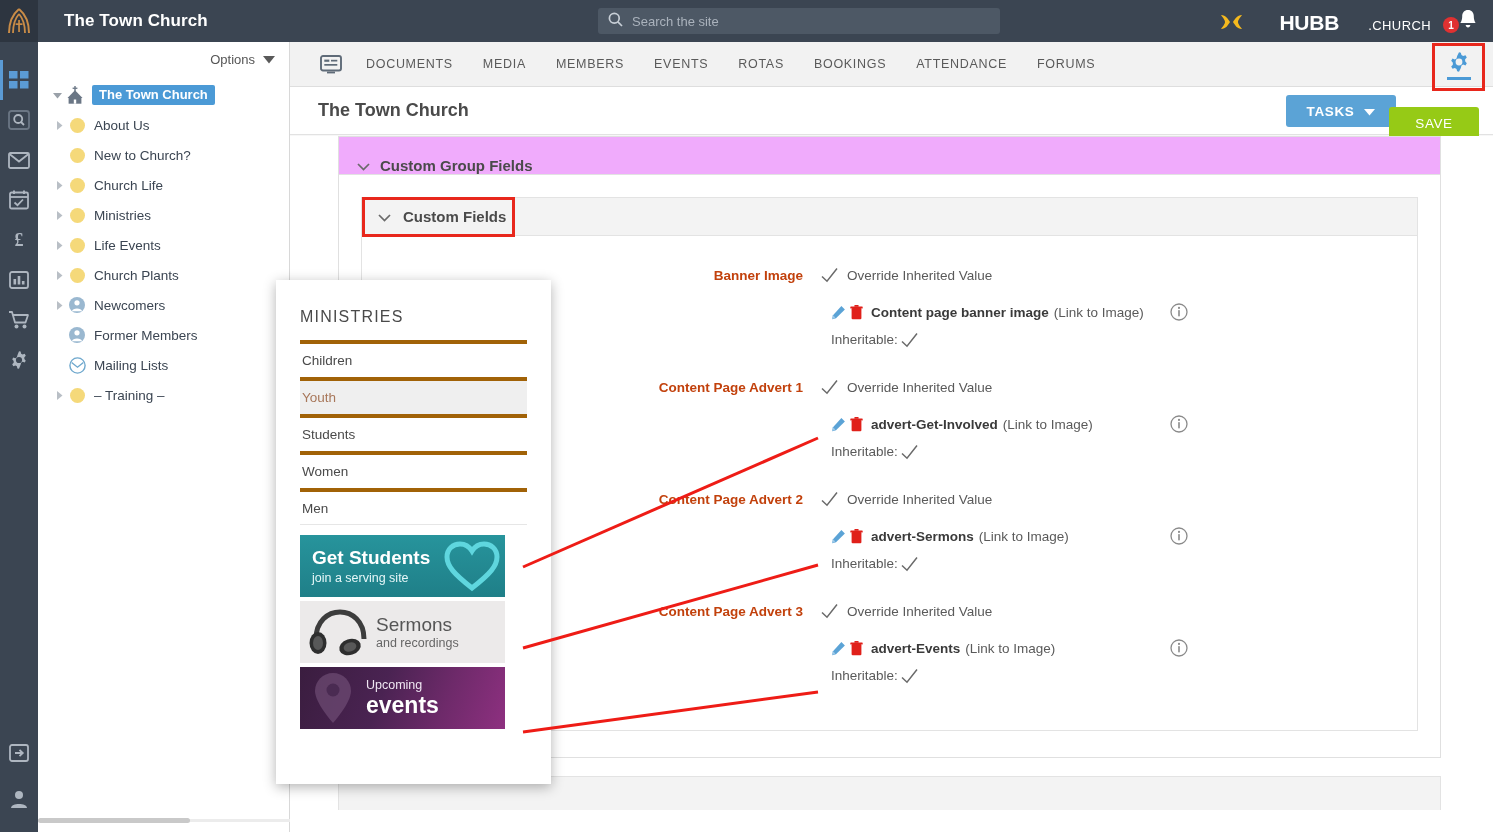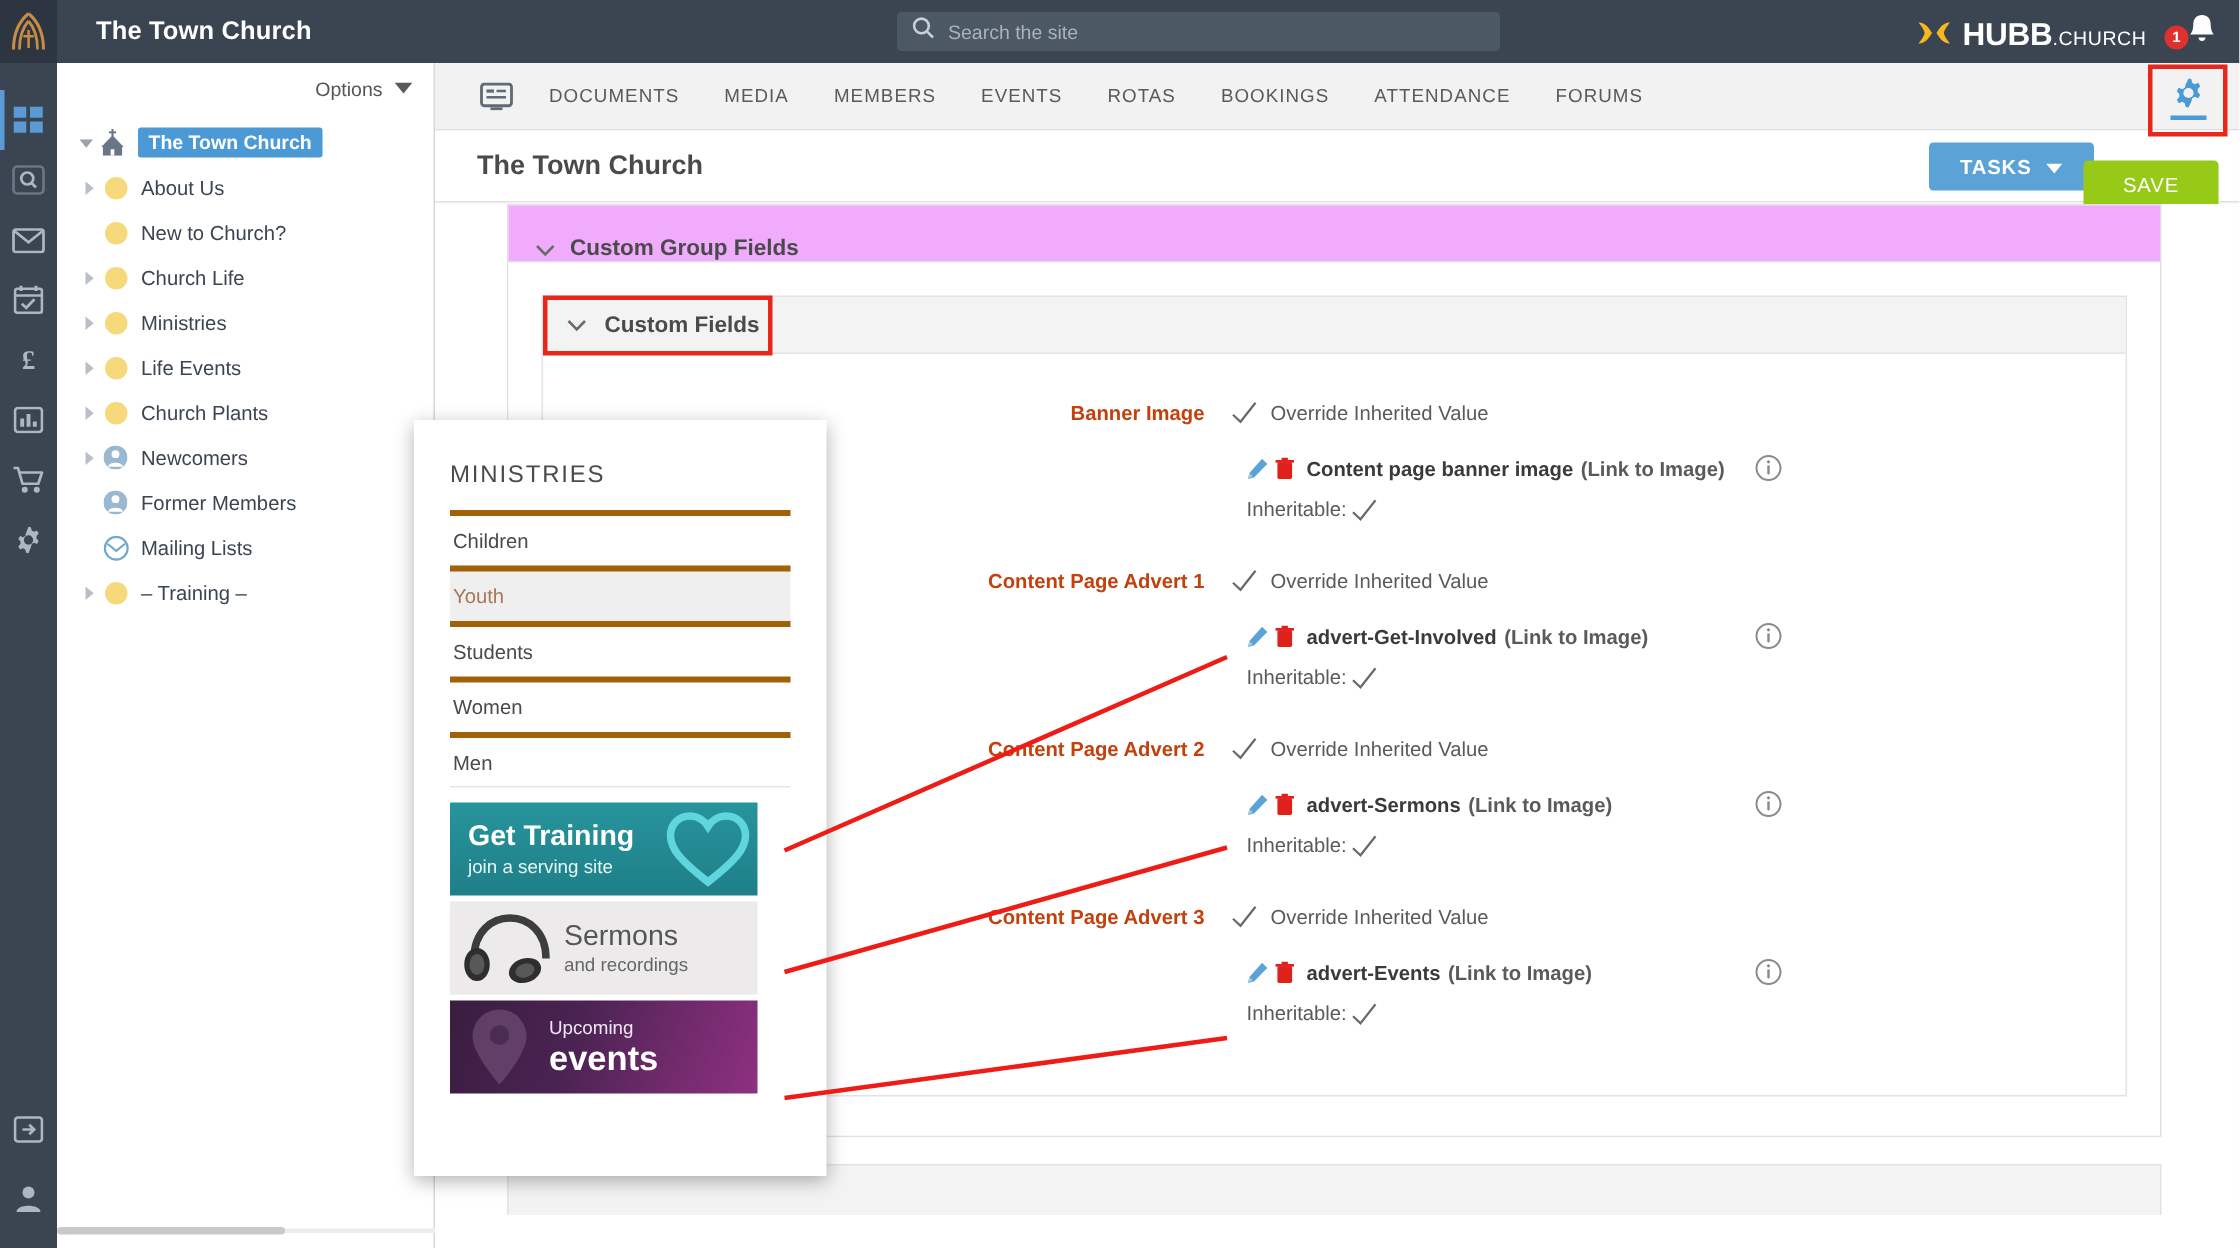--- a/index.html
+++ b/index.html
@@ -55,21 +55,21 @@
   }
   .search-input {
     background: transparent; border: none; outline: none;
     color: #d2d7dd; font-size: 13px;
     font-family: "Liberation Sans", sans-serif;
     margin-left: 9px; width: 340px;
   }
   .search-input::placeholder { color: #aab2bc; }
   .brand {
     position: absolute; right: 62px; top: 10px;
-    display: flex; align-items: baseline; color: #fff;
+    display: flex; align-items: baseline; color: #fff; gap: 29px;
   }
   .brand-mark { margin-right: 6px; position: relative; top: 2px; }
   .brand-hubb { font-size: 21px; font-weight: bold; letter-spacing: -.2px; }
   .brand-church { font-size: 13px; letter-spacing: .4px; }
   .bell-wrap { position: absolute; right: 14px; top: 8px; width: 34px; height: 28px; }
   .bell-badge {
     position: absolute; left: -2px; top: 9px;
     width: 16px; height: 16px; border-radius: 50%;
     background: #e03131; color: #fff; font-size: 10px; font-weight: bold;
     display: flex; align-items: center; justify-content: center;
@@ -218,21 +218,21 @@
     font-size: 13.5px; font-weight: bold; color: #c2410c;
     white-space: nowrap;
   }
   .f-check { width: 24px; display: flex; align-items: center; justify-content: center; }
   .f-override { font-size: 13.5px; color: #5a5a5a; margin-left: 6px; white-space: nowrap; }
 
   .frow-value { height: 40px; padding-left: 469px; display: flex; align-items: center; }
   .icon-pencil { margin-right: 4px; display: inline-flex; }
   .icon-trash { margin-right: 8px; display: inline-flex; }
   .f-valname { font-size: 13.5px; font-weight: bold; color: #3a3a3a; }
-  .f-valtype { font-size: 13.5px; color: #5a5a5a; margin-left: 5px; font-weight: bold; }
+  .f-valtype { font-size: 13.5px; color: #5a5a5a; margin-left: 5px; }
   .f-info { position: absolute; left: 808px; display: inline-flex; }
 
   .frow-inherit { height: 30px; padding-left: 469px; display: flex; }
   .f-inherit-label { font-size: 13.5px; color: #5a5a5a; margin-right: 2px; }
 
   .bottom-stub {
     margin-top: 18px;
     border: 1px solid #e3e3e3; border-bottom: none;
     height: 34px; background: #f3f3f3;
   }
@@ -854,21 +854,21 @@
 
     <div class="ads">
 
       <div class="ad ad-get">
         <span class="heart">
           <svg width="62" height="56" viewBox="0 0 62 56">
             <path d="M31 50 C13 36 6 28 6 19 C6 11 12 6 19 6 C24 6 28.5 9 31 13 C33.5 9 38 6 43 6 C50 6 56 11 56 19 C56 28 49 36 31 50 Z" fill="none" stroke="#5fd6de" stroke-width="5"></path>
           </svg>
         </span>
         <span class="txt">
-          <div class="t1">Get Training</div>
+          <div class="t1">Get Students</div>
           <div class="t2">join a serving site</div>
         </span>
       </div>
 
       <div class="ad ad-sermons">
         <span class="phones">
           <svg width="66" height="54" viewBox="0 0 66 54">
             <path d="M10 34 C10 16 22 7 34 7 C46 7 58 16 58 34" fill="none" stroke="#3d3d3d" stroke-width="5"></path>
             <ellipse cx="12" cy="38" rx="8.5" ry="11" fill="#2e2e2e"></ellipse>
             <ellipse cx="12" cy="38" rx="5" ry="7" fill="#585858"></ellipse>

